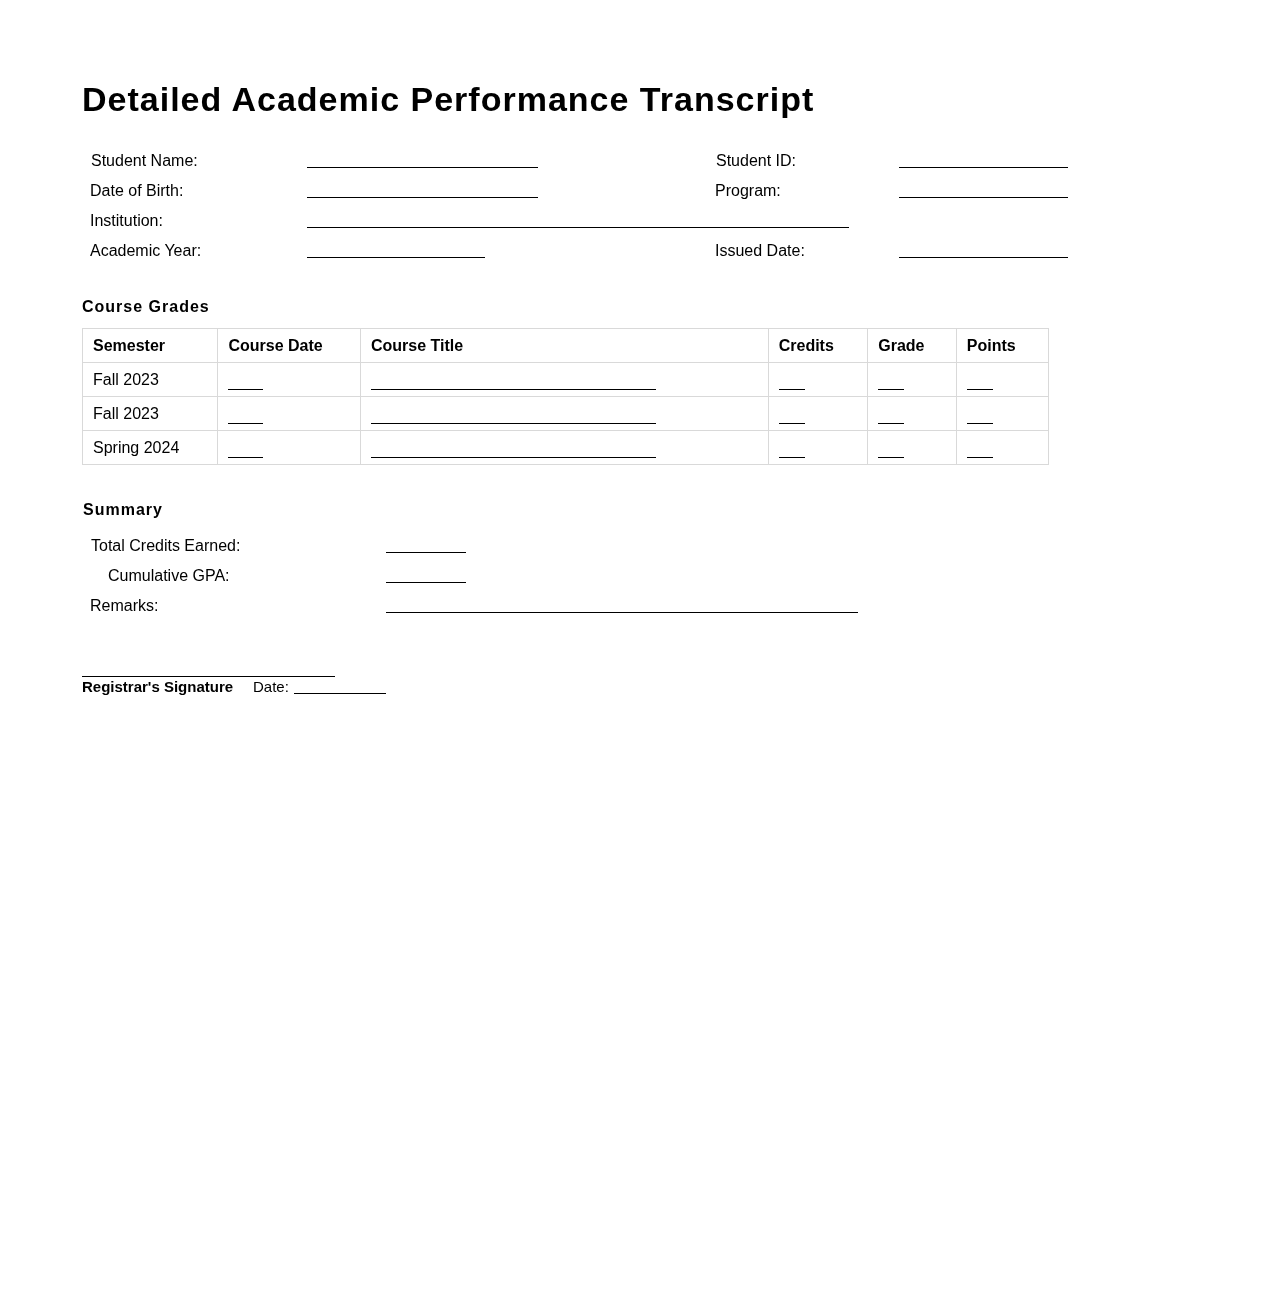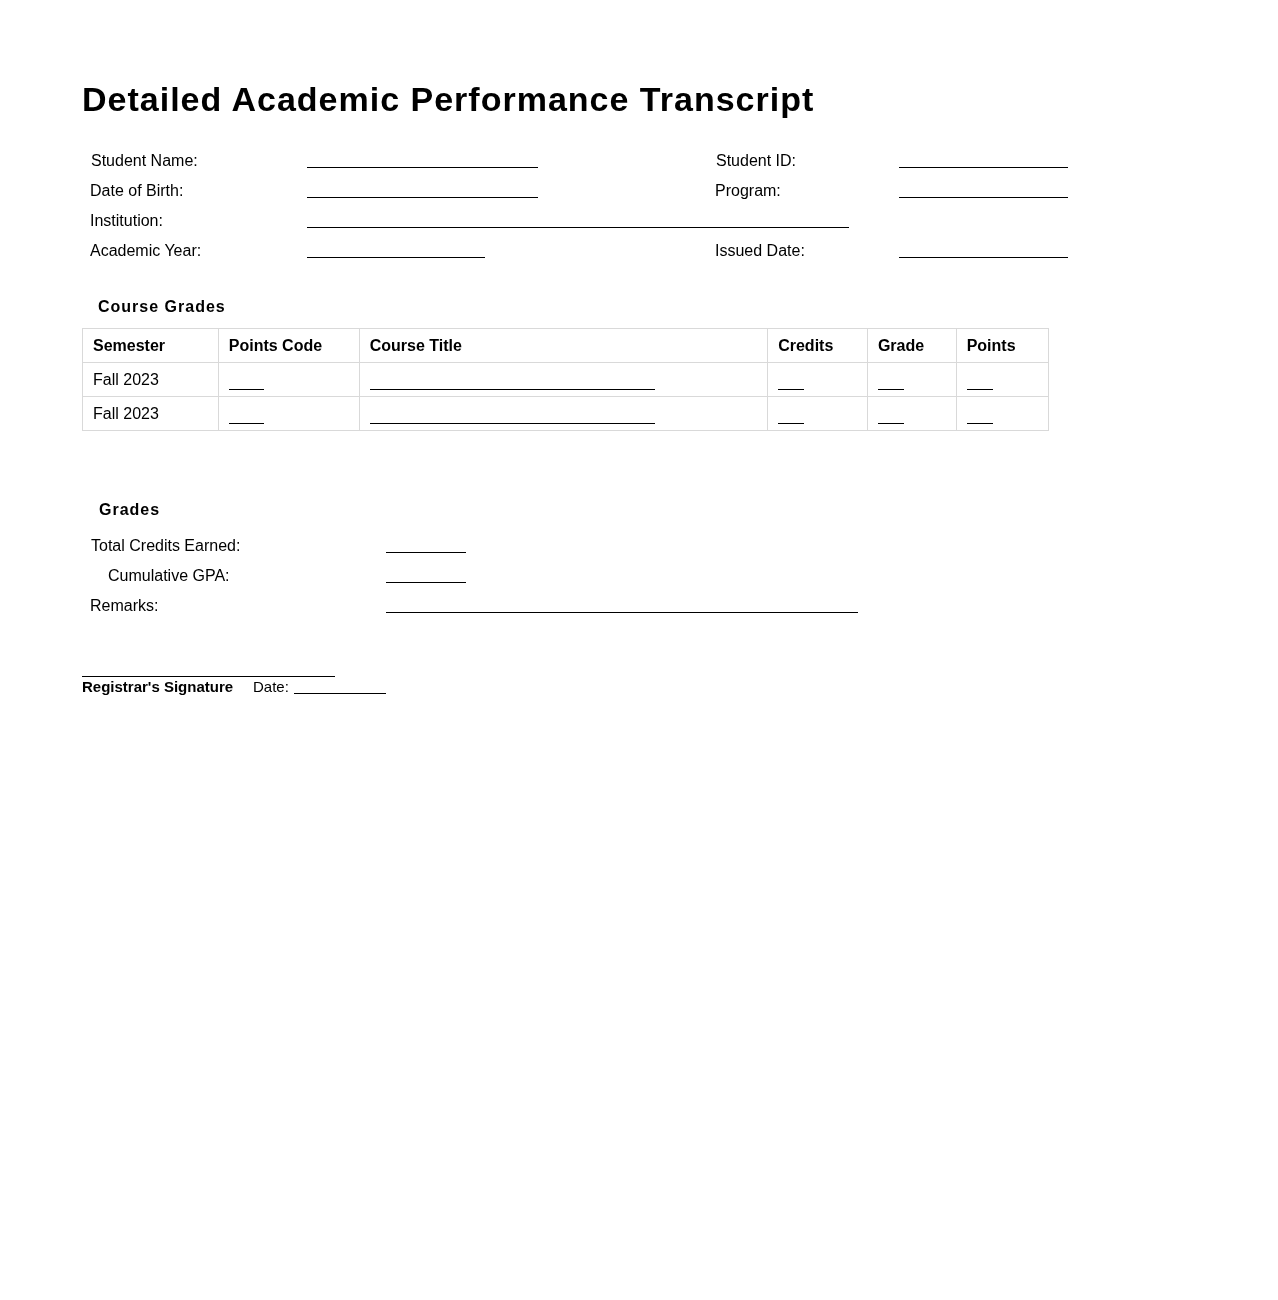--- a/index.html
+++ b/index.html
@@ -1,20 +1,20 @@
 <!DOCTYPE html>
 <html><head>
 <meta charset="utf-8">
 <style>
   html, body { margin:0; padding:0; background:#ffffff; }
   body { width:1278px; height:1300px; position:relative; font-family:"Liberation Sans", sans-serif; color:#000; }
   .title { position:absolute; left:82px; top:82px; font-size:34px; font-weight:bold; letter-spacing:1px; margin:0; line-height:34px; }
   .lbl { position:absolute; font-size:16px; font-weight:normal; line-height:20px; }
   .line { position:absolute; border-bottom:1px solid #000; height:0; }
-  .section { position:absolute; font-size:16px; font-weight:bold; letter-spacing:1px; line-height:20px;margin-left:16px; }
+  .section { position:absolute; font-size:16px; font-weight:bold; letter-spacing:1px; line-height:20px; }
   table.grades { position:absolute; left:82px; top:328px; width:967px; border-collapse:collapse; font-size:16px; }
   table.grades th, table.grades td { border:1px solid #d9d9d9; height:34px; padding:0 10px; text-align:left; vertical-align:middle; box-sizing:border-box; }
   table.grades th { font-weight:bold; }
   .blank { display:inline-block; border-bottom:1px solid #000; height:12px; vertical-align:bottom; margin-top:8px; }
   .sig { position:absolute; font-size:15px; line-height:18px; }
 </style>
 </head>
 <body>
 
 <h1 class="title">Detailed Academic Performance Transcript</h1>
@@ -47,21 +47,21 @@
     <col style="width:158px">
       <col style="width:178px">
       <col style="width:462px">
       <col style="width:112px">
       <col style="width:100px">
       <col style="width:104px">
   </colgroup>
   <thead>
     <tr>
       <th>Semester</th>
-      <th>Points Code</th>
+      <th>Course Date</th>
       <th>Course Title</th>
       <th>Credits</th>
       <th>Grade</th>
       <th>Points</th>
     </tr>
   </thead>
   <tbody>
     <tr>
       <td>Fall 2023</td>
       <td><span class="blank" style="width:35px"></span></td>
@@ -71,24 +71,32 @@
       <td><span class="blank" style="width:26px"></span></td>
     </tr>
     <tr>
       <td>Fall 2023</td>
       <td><span class="blank" style="width:35px"></span></td>
       <td><span class="blank" style="width:285px"></span></td>
       <td><span class="blank" style="width:26px"></span></td>
       <td><span class="blank" style="width:26px"></span></td>
       <td><span class="blank" style="width:26px"></span></td>
     </tr>
+    <tr>
+      <td>Spring 2024</td>
+      <td><span class="blank" style="width:35px"></span></td>
+      <td><span class="blank" style="width:285px"></span></td>
+      <td><span class="blank" style="width:26px"></span></td>
+      <td><span class="blank" style="width:26px"></span></td>
+      <td><span class="blank" style="width:26px"></span></td>
+    </tr>
   </tbody>
 </table>
 
-<div class="section" style="left:83px;top:500px;">Grades</div>
+<div class="section" style="left:83px;top:500px;">Summary</div>
 
 <div class="lbl" style="left:91px;top:536px;">Total Credits Earned:</div>
 <div class="line" style="left:386px;top:552px;width:80px;"></div>
 
 <div class="lbl" style="left:108px;top:566px;">Cumulative GPA:</div>
 <div class="line" style="left:386px;top:582px;width:80px;"></div>
 
 <div class="lbl" style="left:90px;top:596px;">Remarks:</div>
 <div class="line" style="left:386px;top:612px;width:472px;"></div>
 

